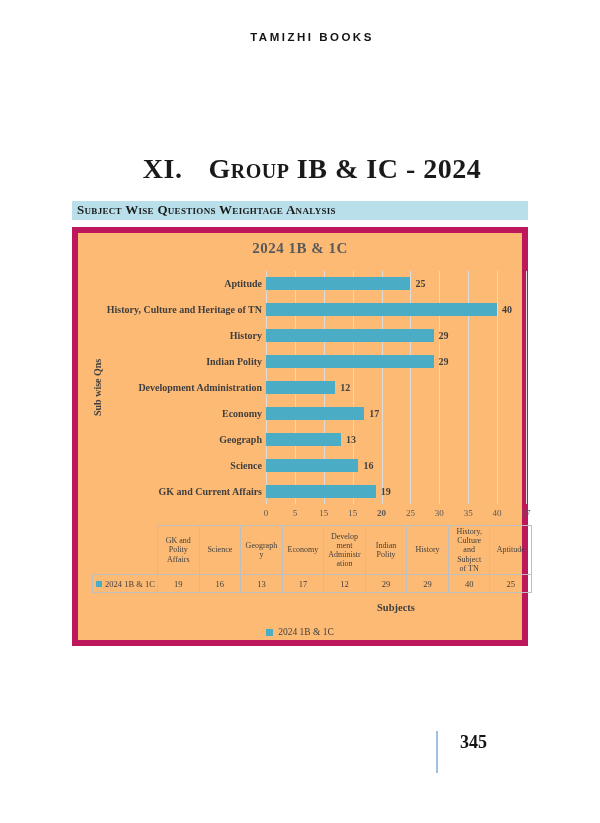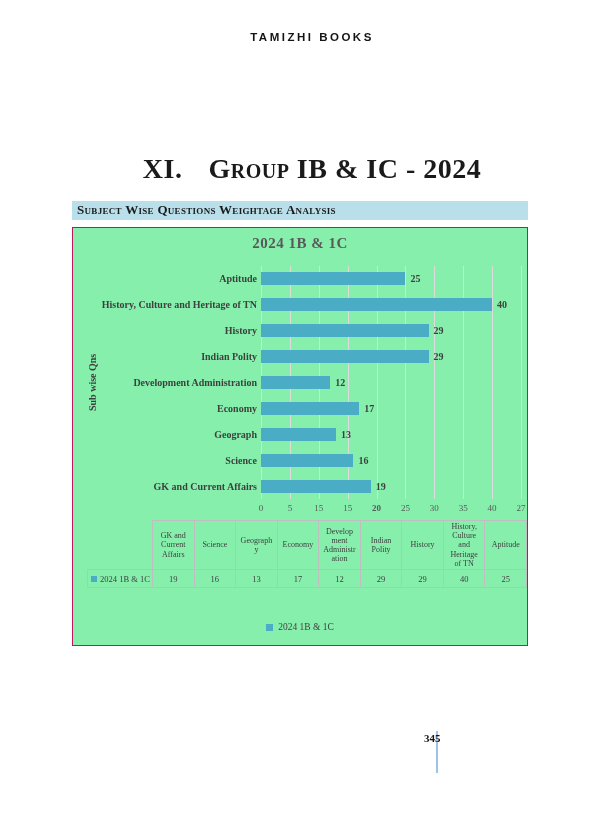--- a/index.html
+++ b/index.html
@@ -12,21 +12,21 @@
 
   .main-title { position:absolute; top:153px; left:0; right:0; text-align:center;
                 font-size:28px; font-weight:700; font-variant:small-caps; letter-spacing:0.5px; }
   .main-title .numeral { margin-right:26px; }
 
   .section-heading { position:absolute; left:72px; top:201px; width:456px; box-sizing:border-box;
                      background:#B9DFEA; font-size:13px; font-weight:700; font-variant:small-caps;
                      letter-spacing:0.3px; padding:1px 5px 2px; }
 
   .chart-panel { position:absolute; left:72px; top:227px; width:456px; height:419px;
-                 border:1px solid #be185d; box-sizing:border-box; background:#86efac; }
+                 border:6px solid #be185d; box-sizing:border-box; background:#fdba74; }
 
   .chart-title { position:absolute; top:7px; left:0; right:0; text-align:center;
                  font-size:15px; font-weight:700; color:#595959; letter-spacing:0.5px; }
 
   .ylabel { position:absolute; left:14px; top:38px; height:233px; display:flex; align-items:center;
             justify-content:center; writing-mode:vertical-rl; transform:rotate(180deg);
             font-size:10px; font-weight:600; color:#3f3f3f; }
 
   .cat-labels { position:absolute; left:0; top:38px; width:184px; height:233px; }
   .cat-label { position:absolute; left:0; width:184px; display:flex; align-items:center;
@@ -55,21 +55,21 @@
   .swatch-sm { display:inline-block; width:6px; height:6px; margin-right:3px; flex:none; }
 
   .xlabel { position:absolute; left:188px; top:369px; width:260px; text-align:center;
             font-size:10.5px; font-weight:600; color:#3f3f3f; }
 
   .legend { position:absolute; left:0; right:0; top:394px; display:flex; align-items:center;
             justify-content:center; gap:5px; font-size:9.5px; color:#3f3f3f; }
   .swatch { width:7px; height:7px; flex:none; }
 
   .footer-rule { position:absolute; left:436px; top:731px; width:2px; height:42px; background:#9EC1E4; }
-  .page-number { position:absolute; left:424px; top:732px; font-size:11px; font-weight:700; color:#141414; }
+  .page-number { position:absolute; left:460px; top:732px; font-size:18px; font-weight:700; color:#141414; }
 </style>
 </head>
 <body>
 
 <div class="page">
 
   <div class="brand">TAMIZHI BOOKS</div>
 
   <div class="main-title">
     <span class="numeral">XI.</span><span>Group IB &amp; IC - 2024</span>
@@ -129,53 +129,54 @@
         <div class="xtick" style="left: 115.556px; font-weight: bold;">20</div>
         <div class="xtick" style="left: 144.444px;">25</div>
         <div class="xtick" style="left: 173.333px;">30</div>
         <div class="xtick" style="left: 202.222px;">35</div>
         <div class="xtick" style="left: 231.111px;">40</div>
         <div class="xtick" style="left: 260px;">27</div>
       </div>
     <div class="data-table">
         <div class="cell header corner"></div>
         <div class="cell header">GK and
-Current
+Polity
 Affairs</div>
         <div class="cell header">Science</div>
         <div class="cell header">Geograph
 y</div>
         <div class="cell header">Economy</div>
         <div class="cell header">Develop
 ment
 Administr
 ation</div>
         <div class="cell header">Indian
 Polity</div>
         <div class="cell header">History</div>
         <div class="cell header">History,
 Culture
 and
-Heritage
+Subject
 of TN</div>
         <div class="cell header">Aptitude</div>
         <div class="cell rowlabel">
           <span class="swatch-sm" style="background: rgb(75, 172, 198);"></span>
           <span>2024 1B &amp; 1C</span>
         </div>
         <div class="cell value">19</div>
         <div class="cell value">16</div>
         <div class="cell value">13</div>
         <div class="cell value">17</div>
         <div class="cell value">12</div>
         <div class="cell value">29</div>
         <div class="cell value">29</div>
         <div class="cell value">40</div>
         <div class="cell value">25</div>
       </div>
+    <div class="xlabel">Subjects</div>
     <div class="legend">
       <span class="swatch" style="background: rgb(75, 172, 198);"></span>
       <span>2024 1B &amp; 1C</span>
     </div>
   </div>
 
   <div class="footer-rule"></div>
   <div class="page-number">345</div>
 
 </div>

